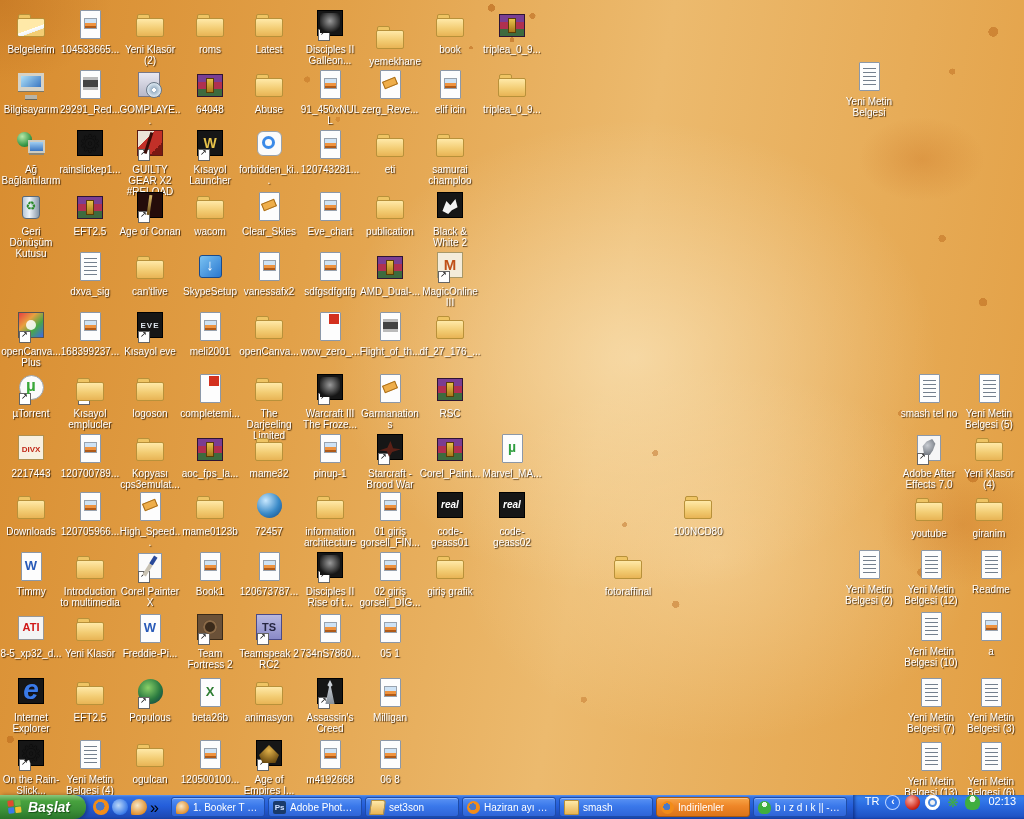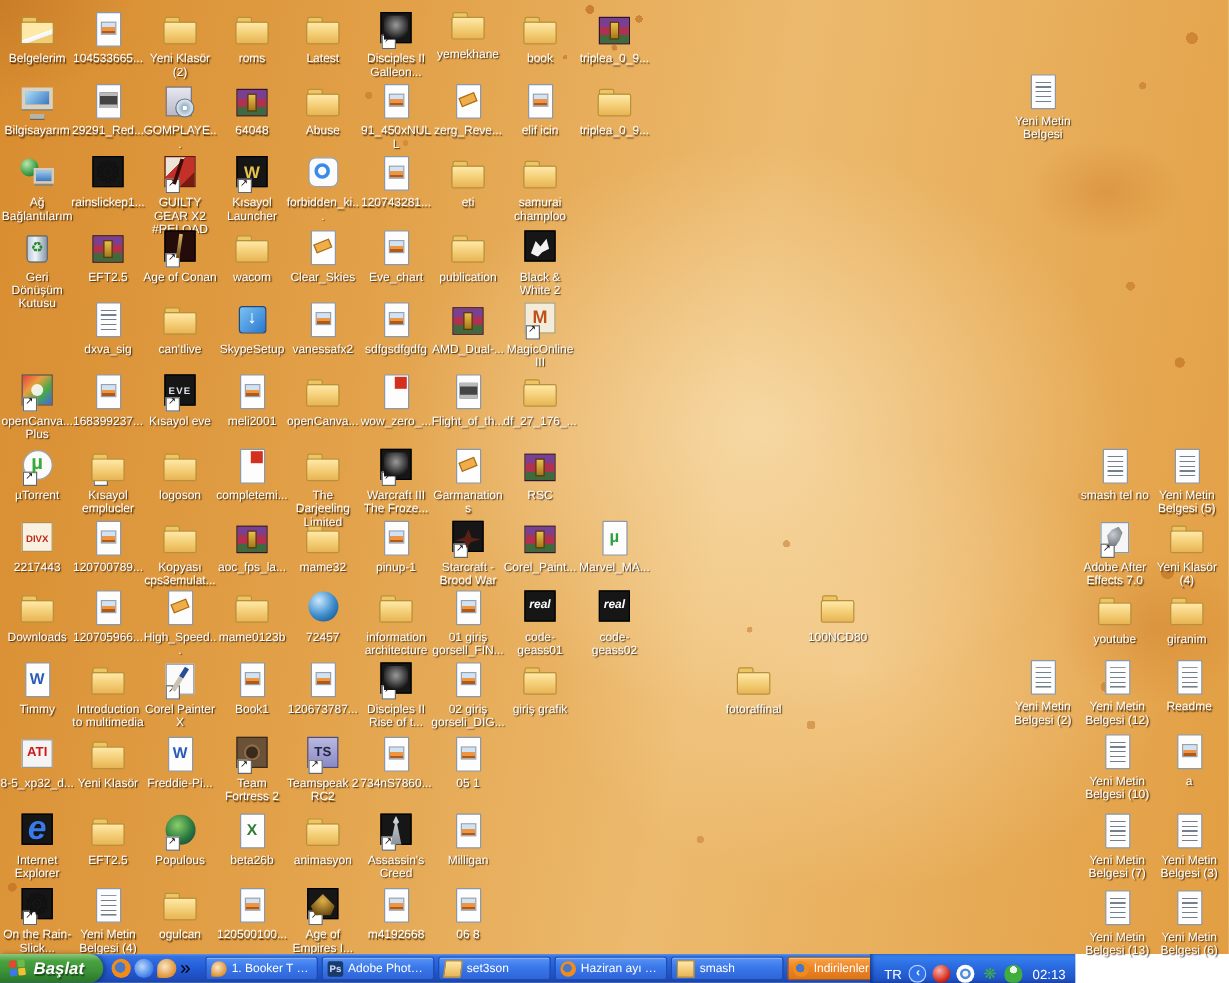--- a/index.html
+++ b/index.html
@@ -135,21 +135,21 @@
   .t-gear::after{content:"⚙";left:0;right:0;top:2px;color:#141414;font-size:24px;text-align:center;text-shadow:0 0 1px #000;}
   .t-cd-installer::before{left:5px;top:4px;width:22px;height:25px;background:linear-gradient(180deg,#e8e8f2,#b8b8c8);border:1px solid #787888;}
   .t-cd-installer::after{left:13px;top:14px;width:16px;height:16px;border-radius:50%;border:1px solid #687888;
     background:radial-gradient(circle,#fff 18%,#9ab0c4 20%,#dce8f2 70%);}
 
   
   .sc{position:absolute;left:5px;bottom:1px;width:10px;height:10px;background:#fff;border:1px solid #666;}
   .sc::before{content:"↗";position:absolute;left:1px;top:-2px;font-size:8px;color:#000;}
 
   
-  #taskbar{position:absolute;left:0;top:795px;width:896px;height:24px;display:flex;align-items:center;
+  #taskbar{position:absolute;left:0;top:795px;width:1024px;height:24px;display:flex;align-items:center;
     background:linear-gradient(180deg,#5a95f2 0%,#3571e0 8%,#245edb 45%,#1d49b5 92%,#1540a0 100%);}
   #start{height:24px;padding:0 16px 0 8px;display:flex;align-items:center;gap:5px;color:#fff;
     font-size:14px;font-weight:bold;font-style:italic;text-shadow:1px 1px 1px rgba(0,40,0,.6);
     background:linear-gradient(180deg,#8cc67e 0%,#48a23e 25%,#3c9238 60%,#2a742a 100%);
     border-radius:0 12px 12px 0;box-shadow:2px 0 4px rgba(0,0,0,.35);cursor:pointer;}
   .xpflag{position:relative;width:15px;height:14px;transform:rotate(-6deg);}
   .xpflag i{position:absolute;width:6px;height:6px;border-radius:1px;}
   .xpflag i:nth-child(1){left:0;top:0;background:#e2492f;}
   .xpflag i:nth-child(2){left:7px;top:0;background:#70b84a;}
   .xpflag i:nth-child(3){left:0;top:7px;background:#3a7ae8;}
@@ -166,21 +166,21 @@
   .wbtn.active{background:linear-gradient(180deg,#f8a648,#ee8628 45%,#dd7418);border-color:#a85a10;}
   .wbtn .wlabel{overflow:hidden;text-overflow:ellipsis;}
   .wi{width:13px;height:13px;min-width:13px;border-radius:2px;}
   .wi-palette{background:radial-gradient(circle at 40% 40%,#f8e8c8,#e09030 70%,#905010);border-radius:50% 50% 50% 10%;}
   .wi-photoshop{background:#1a3a6a;color:#cfe0ff;font-size:8px;font-weight:bold;text-align:center;line-height:13px;}
   .wi-photoshop::before{content:"Ps";}
   .wi-folder-open{background:linear-gradient(180deg,#ffe9a8,#e8b455);border:1px solid #b8913a;border-radius:1px 3px 1px 1px;transform:skewX(-8deg);}
   .wi-firefox{background:radial-gradient(circle at 45% 45%,#4a78c8 0 34%,#f28c18 36% 78%,#c85a10 80%);border-radius:50%;}
   .wi-folder{background:linear-gradient(180deg,#ffe9a8,#e8b455);border:1px solid #b8913a;border-radius:1px;}
   .wi-msn{background:radial-gradient(circle at 50% 28%, #eaf6ea 0 22%, #3fae3f 24%);border-radius:50% 50% 40% 40%;}
-  #tray{display:flex;align-items:flex-end;gap:6px;height:24px;padding:0 8px 0 12px;
+  #tray{display:flex;align-items:flex-start;gap:6px;height:24px;padding:0 8px 0 12px;
     background:linear-gradient(180deg,#3a86f2 0%,#2a6ae0 45%,#1d4fc0 100%);
     box-shadow:inset 2px 0 3px rgba(0,20,90,.5);}
   #tray .lang{color:#fff;font-size:11px;}
   .tri{width:15px;height:15px;border-radius:50%;cursor:pointer;}
   .tri-collapse{background:#2f72e8;box-shadow:inset 0 0 0 1px #bcd4ff;color:#fff;font-size:10px;line-height:14px;text-align:center;font-weight:bold;}
   .tri-collapse::before{content:"‹";}
   .tri-red{background:radial-gradient(circle at 38% 32%,#f8b0a8,#d02818 65%,#7a0c04);}
   .tri-ring{background:#f2f2f2;box-shadow:inset 0 0 0 3px #fff, inset 0 0 0 5px #4a8ae0;}
   .tri-flower{background:transparent;color:#3fae3f;font-size:13px;line-height:15px;text-align:center;}
   .tri-flower::before{content:"❋";}
@@ -210,21 +210,21 @@
     <div class="dicon" style="left: 238px; top: 8px;">
       <div class="ic t-folder"></div>
       <div class="lbl">Latest</div>
     </div>
     <div class="dicon" style="left: 299px; top: 8px;">
       <div class="ic t-dark-art tile">
         <span class="sc"></span>
       </div>
       <div class="lbl">Disciples II Galleon...</div>
     </div>
-    <div class="dicon" style="left: 359px; top: 4px;">
+    <div class="dicon" style="left: 359px; top: 20px; text-align: right;">
       <div class="ic t-folder"></div>
       <div class="lbl">yemekhane</div>
     </div>
     <div class="dicon" style="left: 419px; top: 8px;">
       <div class="ic t-folder"></div>
       <div class="lbl">book</div>
     </div>
     <div class="dicon" style="left: 481px; top: 8px;">
       <div class="ic t-rar-archive"></div>
       <div class="lbl">triplea_0_9...</div>

